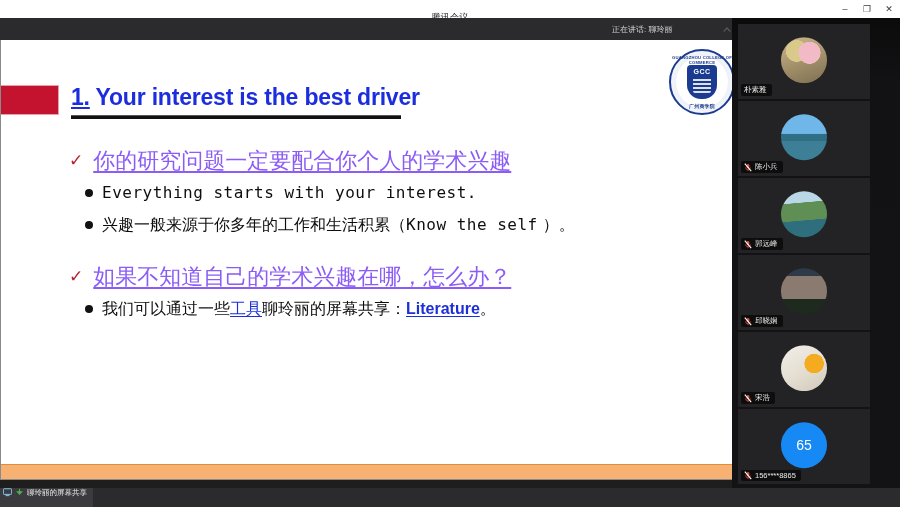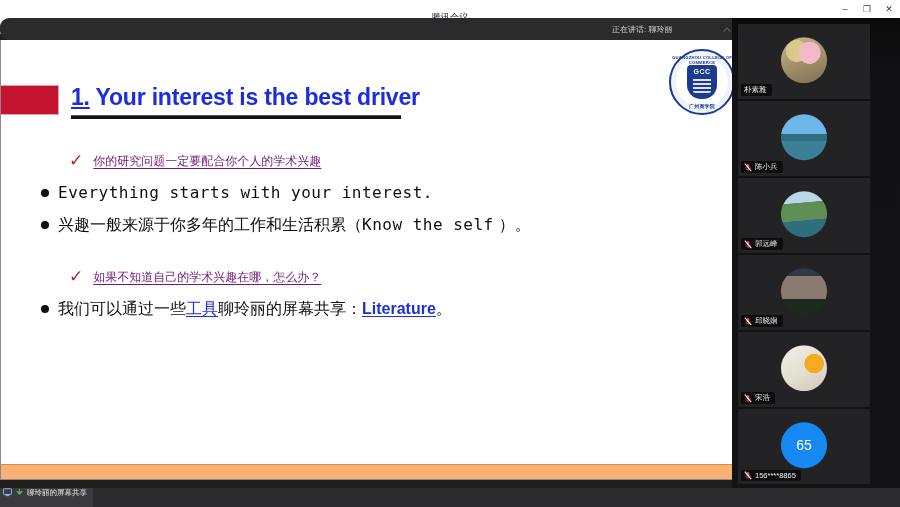--- a/index.html
+++ b/index.html
@@ -29,21 +29,20 @@
     width: 22px; height: 18px;
     display: flex; align-items: center; justify-content: center;
     font-size: 9px; color: #3a3a3a; line-height: 1;
   }
 
   
   .meet-bar {
     position: absolute; top: 18px; left: 0;
     width: 900px; height: 22px;
     background: #2b2b2e;
-    border-radius: 9px;
   }
   .speaking {
     position: absolute; left: 612px; top: 0; height: 22px;
     display: flex; align-items: center;
     font-size: 8px; color: #d2d2d4;
     white-space: nowrap;
   }
   .caret-group {
     position: absolute; left: 722px; top: 0; height: 22px;
     display: flex; align-items: center; gap: 1px;
@@ -130,29 +129,29 @@
   .logo-arc-bot { bottom: 4px; font-size: 5px; }
 
   
   .content { position: absolute; left: 0; top: 110px; width: 757px; }
   .lvl1 {
     display: flex; align-items: flex-start; gap: 10px;
     padding-left: 68px; margin-bottom: 4px;
   }
   .tick { color: #b5232e; font-size: 17px; line-height: 22px; }
   .lvl1-text {
-    font-size: 12px; color: #701a75;
+    font-size: 22px; color: #8b5cf6;
     text-decoration: underline;
     text-underline-offset: 3px;
     line-height: 22px;
     font-family: "DejaVu Serif", "Liberation Serif", serif;
   }
   .lvl2 {
     display: flex; align-items: flex-start; gap: 9px;
-    padding-left: 40px; margin-top: 10px; text-align: right;
+    padding-left: 84px; margin-top: 10px; text-align: right;
   }
   .dot {
     width: 8px; height: 8px; border-radius: 50%;
     background: #111; margin-top: 7px; flex: 0 0 auto;
   }
   .lvl2-text {
     font-size: 16px; color: #0e0e0e; line-height: 22px;
     font-family: "DejaVu Serif", "Liberation Serif", serif;
   }
   .mono {

